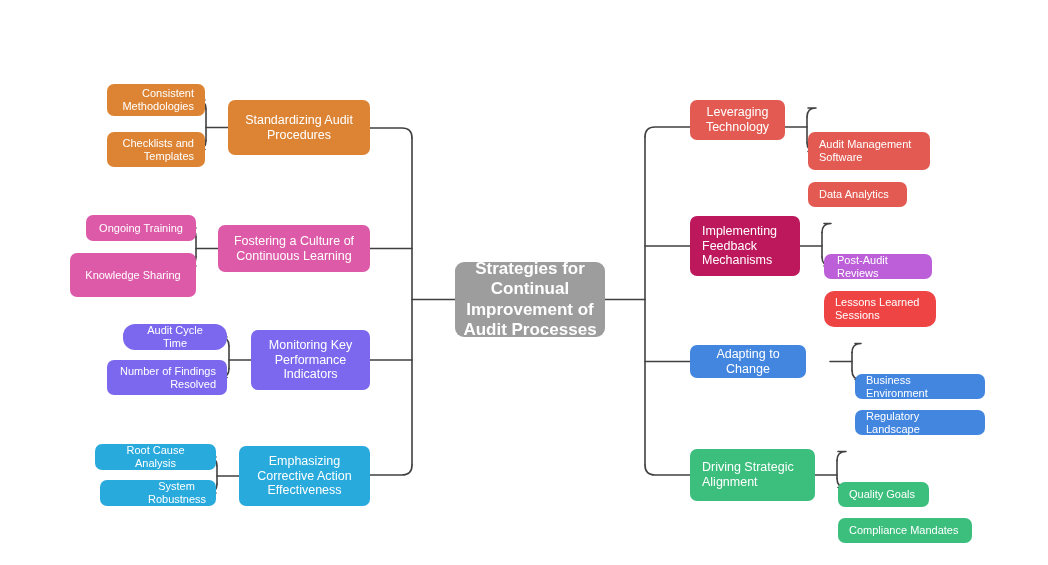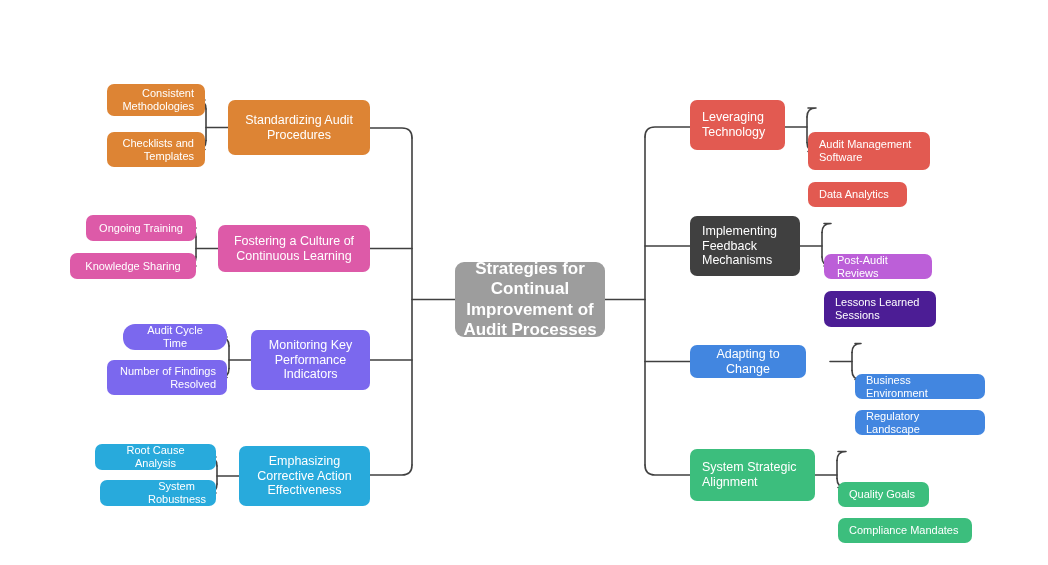--- a/index.html
+++ b/index.html
@@ -112,70 +112,70 @@
       </div>
       <div class="node leaf right-align" style="left: 107px; top: 132px; width: 98px; height: 35px; background: rgb(221, 132, 52);">
         <span>Checklists and Templates</span>
       </div>
       <div class="node branch center" style="left: 218px; top: 225px; width: 152px; height: 47px; background: rgb(221, 90, 168);">
         <span>Fostering a Culture of Continuous Learning</span>
       </div>
       <div class="node leaf center" style="left: 86px; top: 215px; width: 110px; height: 26px; background: rgb(221, 90, 168);">
         <span>Ongoing Training</span>
       </div>
-      <div class="node leaf center" style="left: 70px; top: 253px; width: 126px; height: 26px; background: rgb(221, 90, 168);">
+      <div class="node leaf center" style="left: 70px; top: 253px; width: 126px; height: 44px; background: rgb(221, 90, 168);">
         <span>Knowledge Sharing</span>
       </div>
       <div class="node branch center" style="left: 251px; top: 330px; width: 119px; height: 60px; background: rgb(123, 104, 238);">
         <span>Monitoring Key Performance Indicators</span>
       </div>
       <div class="node leaf center" style="left: 123px; top: 324px; width: 104px; height: 26px; background: rgb(123, 104, 238); border-radius: 12px;">
         <span>Audit Cycle Time</span>
       </div>
       <div class="node leaf right-align" style="left: 107px; top: 360px; width: 120px; height: 35px; background: rgb(123, 104, 238);">
         <span>Number of Findings Resolved</span>
       </div>
       <div class="node branch center" style="left: 239px; top: 446px; width: 131px; height: 60px; background: rgb(40, 170, 220);">
         <span>Emphasizing Corrective Action Effectiveness</span>
       </div>
       <div class="node leaf center" style="left: 95px; top: 444px; width: 121px; height: 26px; background: rgb(40, 170, 220);">
         <span>Root Cause Analysis</span>
       </div>
       <div class="node leaf center" style="left: 100px; top: 480px; width: 116px; height: 26px; background: rgb(40, 170, 220); padding-left: 48px;">
         <span>System Robustness</span>
       </div>
-      <div class="node branch left-align" style="left: 690px; top: 100px; width: 95px; height: 50px; background: rgb(226, 90, 81);">
+      <div class="node branch left-align" style="left: 690px; top: 100px; width: 95px; height: 40px; background: rgb(226, 90, 81); text-align: center;">
         <span>Leveraging Technology</span>
       </div>
       <div class="node leaf left-align" style="left: 808px; top: 89px; width: 122px; height: 38px; background: rgb(226, 90, 81);">
         <span>Audit Management Software</span>
       </div>
       <div class="node leaf left-align" style="left: 808px; top: 139px; width: 99px; height: 25px; background: rgb(226, 90, 81);">
         <span>Data Analytics</span>
       </div>
-      <div class="node branch left-align" style="left: 690px; top: 216px; width: 110px; height: 60px; background: #404040;">
+      <div class="node branch left-align" style="left: 690px; top: 216px; width: 110px; height: 60px; background: #be185d;">
         <span>Implementing Feedback Mechanisms</span>
       </div>
       <div class="node leaf left-align" style="left: 824px; top: 211px; width: 108px; height: 25px; background: rgb(188, 95, 216); padding-left: 13px;">
         <span>Post-Audit Reviews</span>
       </div>
-      <div class="node leaf left-align" style="left: 824px; top: 248px; width: 112px; height: 36px; background: #4c1d95;">
+      <div class="node leaf left-align" style="left: 824px; top: 248px; width: 112px; height: 36px; background: #ef4444; border-radius: 10px;">
         <span>Lessons Learned Sessions</span>
       </div>
       <div class="node branch center" style="left: 690px; top: 345px; width: 116px; height: 33px; background: rgb(66, 134, 224);">
         <span>Adapting to Change</span>
       </div>
       <div class="node leaf left-align" style="left: 855px; top: 331px; width: 130px; height: 25px; background: rgb(66, 134, 224);">
         <span>Business Environment</span>
       </div>
       <div class="node leaf left-align" style="left: 855px; top: 367px; width: 130px; height: 25px; background: rgb(66, 134, 224);">
         <span>Regulatory Landscape</span>
       </div>
       <div class="node branch left-align" style="left: 690px; top: 449px; width: 125px; height: 52px; background: rgb(60, 190, 125);">
-        <span>System Strategic Alignment</span>
+        <span>Driving Strategic Alignment</span>
       </div>
       <div class="node leaf left-align" style="left: 838px; top: 439px; width: 91px; height: 25px; background: rgb(60, 190, 125);">
         <span>Quality Goals</span>
       </div>
       <div class="node leaf left-align" style="left: 838px; top: 475px; width: 134px; height: 25px; background: rgb(60, 190, 125); padding-left: 11px;">
         <span>Compliance Mandates</span>
       </div>
     </div>
 </div>
 

